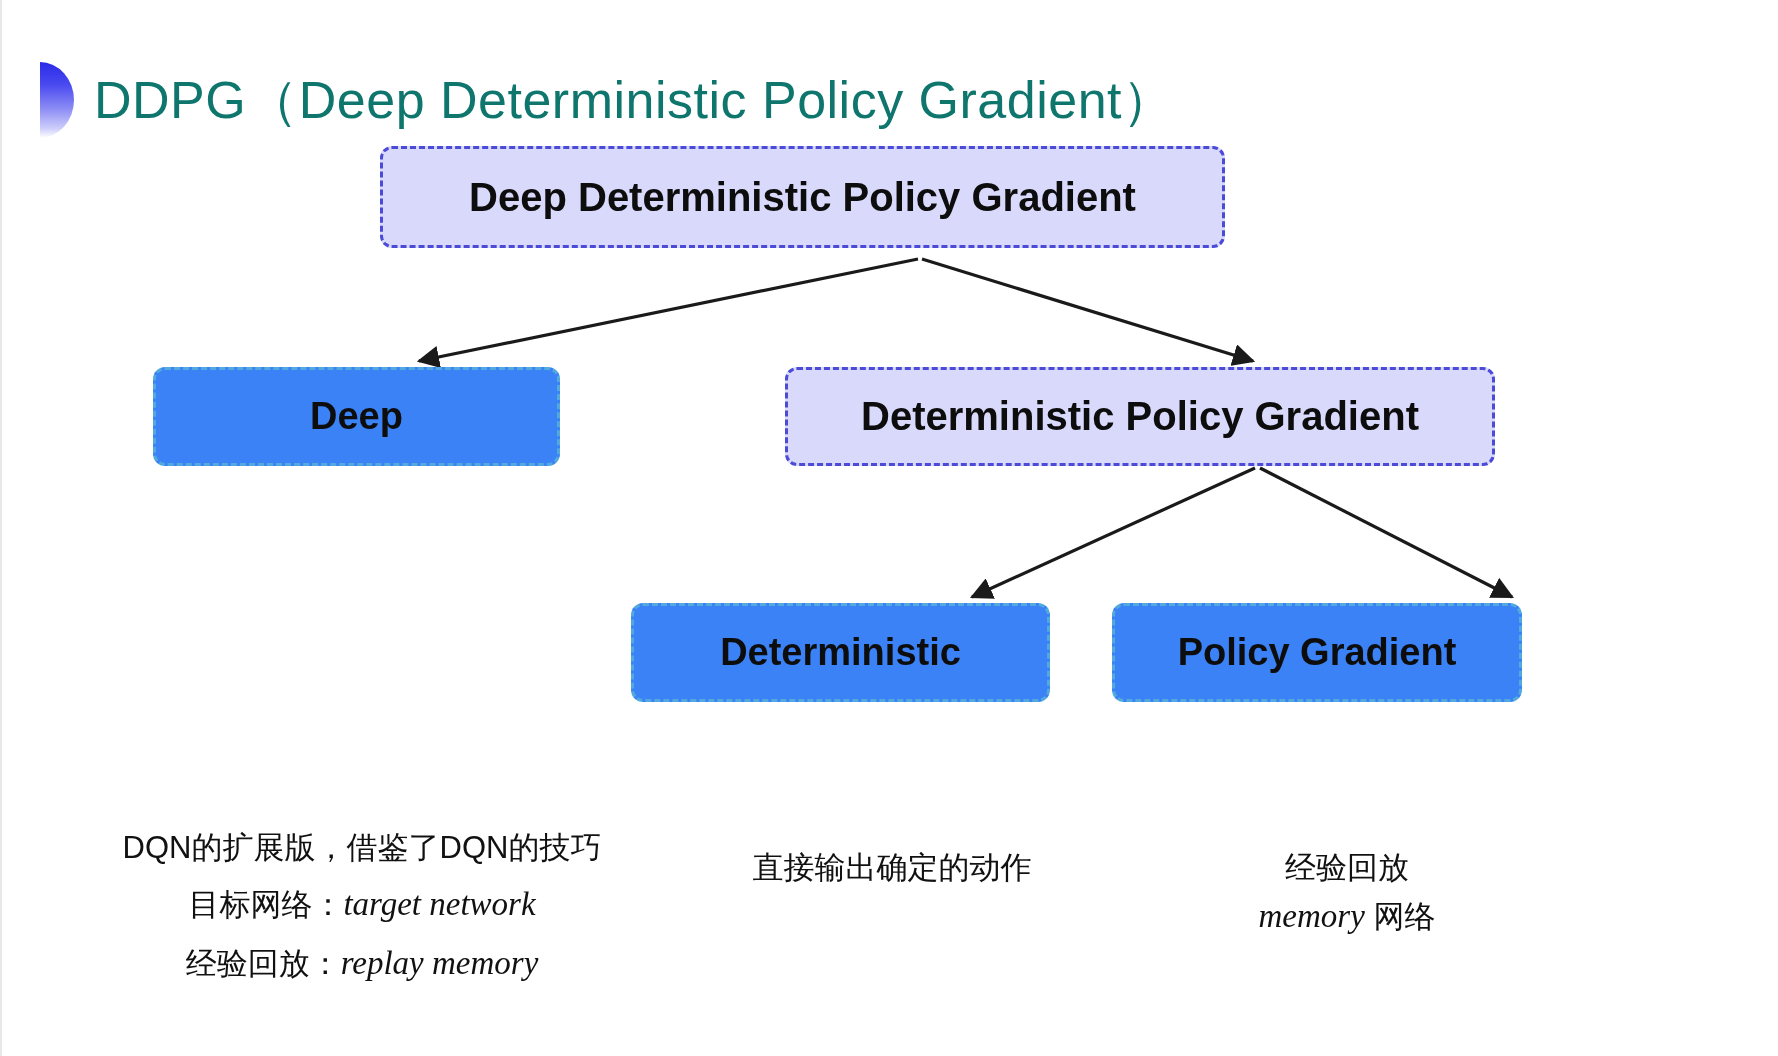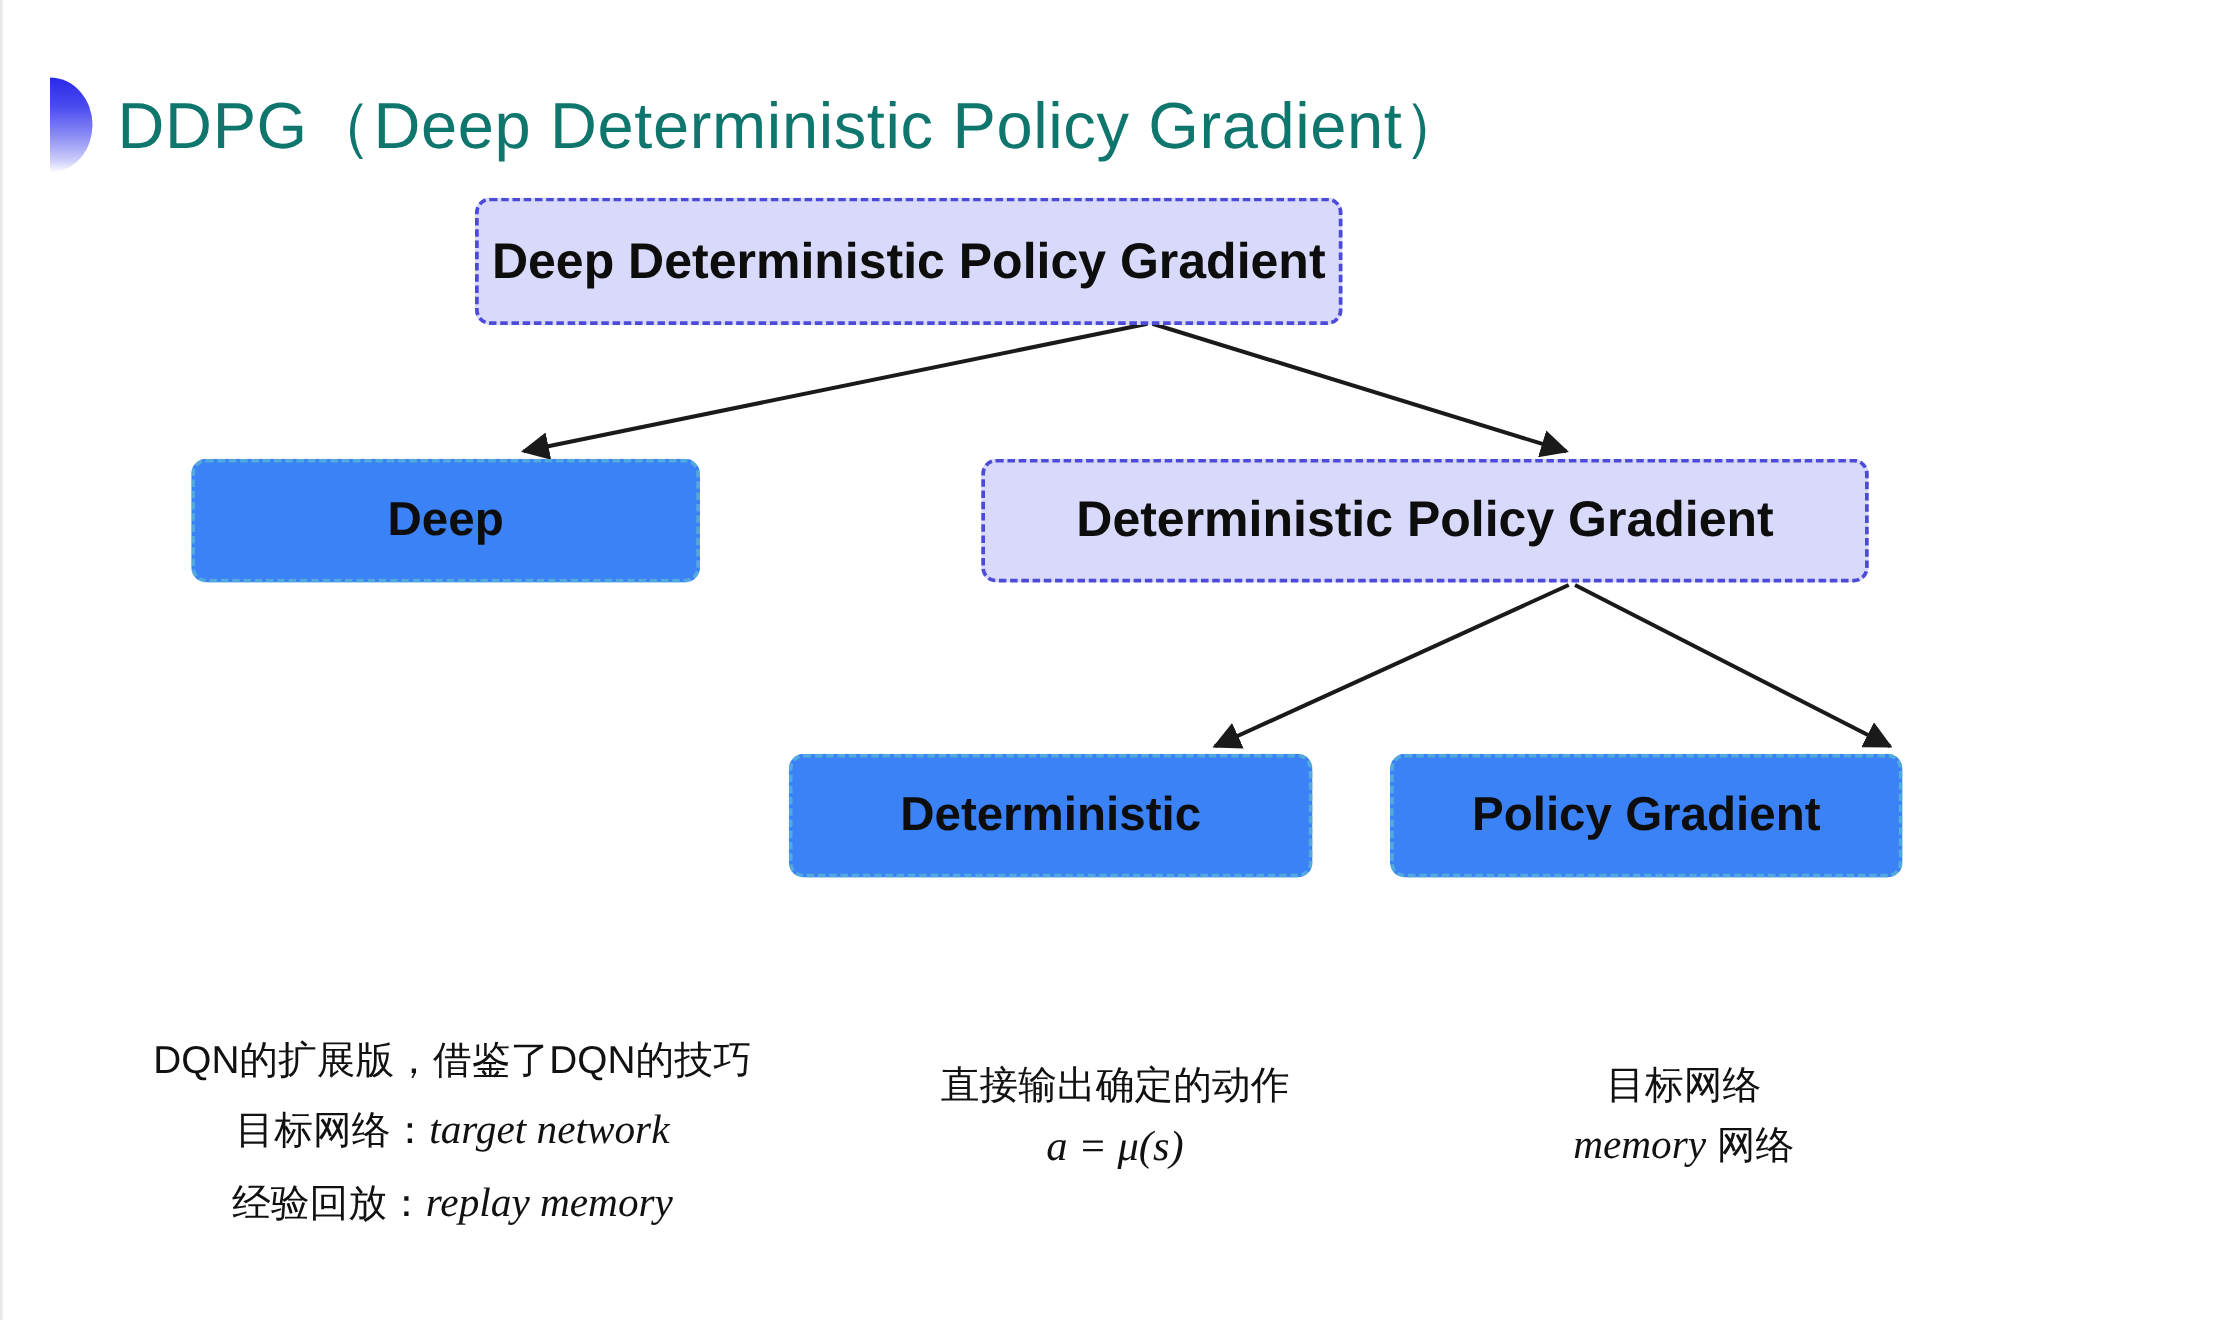--- a/index.html
+++ b/index.html
@@ -56,22 +56,22 @@
   .node-purple {
     background: #d9d9fb;
     border: 3px dashed #4b4bd8;
   }
   .node-blue {
     background: #3b82f6;
     border: 3px dashed #51a9dd;
   }
 
   #node-root {
-    left: 378px; top: 158px;
-    width: 694px; height: 102px;
+    left: 378px; top: 146px;
+    width: 845px; height: 102px;
     font-size: 40px;
   }
   #node-deep {
     left: 151px; top: 367px;
     width: 407px; height: 99px;
     font-size: 38px;
   }
   #node-dpg {
     left: 739px; top: 367px;
     width: 710px; height: 99px;
@@ -174,23 +174,22 @@
     <span class="ln2">
       <span>目标网络：</span><span class="ital">target network</span>
     </span>
     <span class="ln3">
       <span>经验回放：</span><span class="ital">replay memory</span>
     </span>
   </div>
 
   <div id="caption-mid" class="caption">
     <span>直接输出确定的动作</span>
-    <span class="formula">a = μ(s)</span>
   </div>
 
   <div id="caption-right" class="caption">
-    <span>目标网络</span>
+    <span>经验回放</span>
     <span class="ln2">
       <span class="ital">memory</span><span> 网络</span>
     </span>
   </div>
 
 </div>
 
 </body></html>

